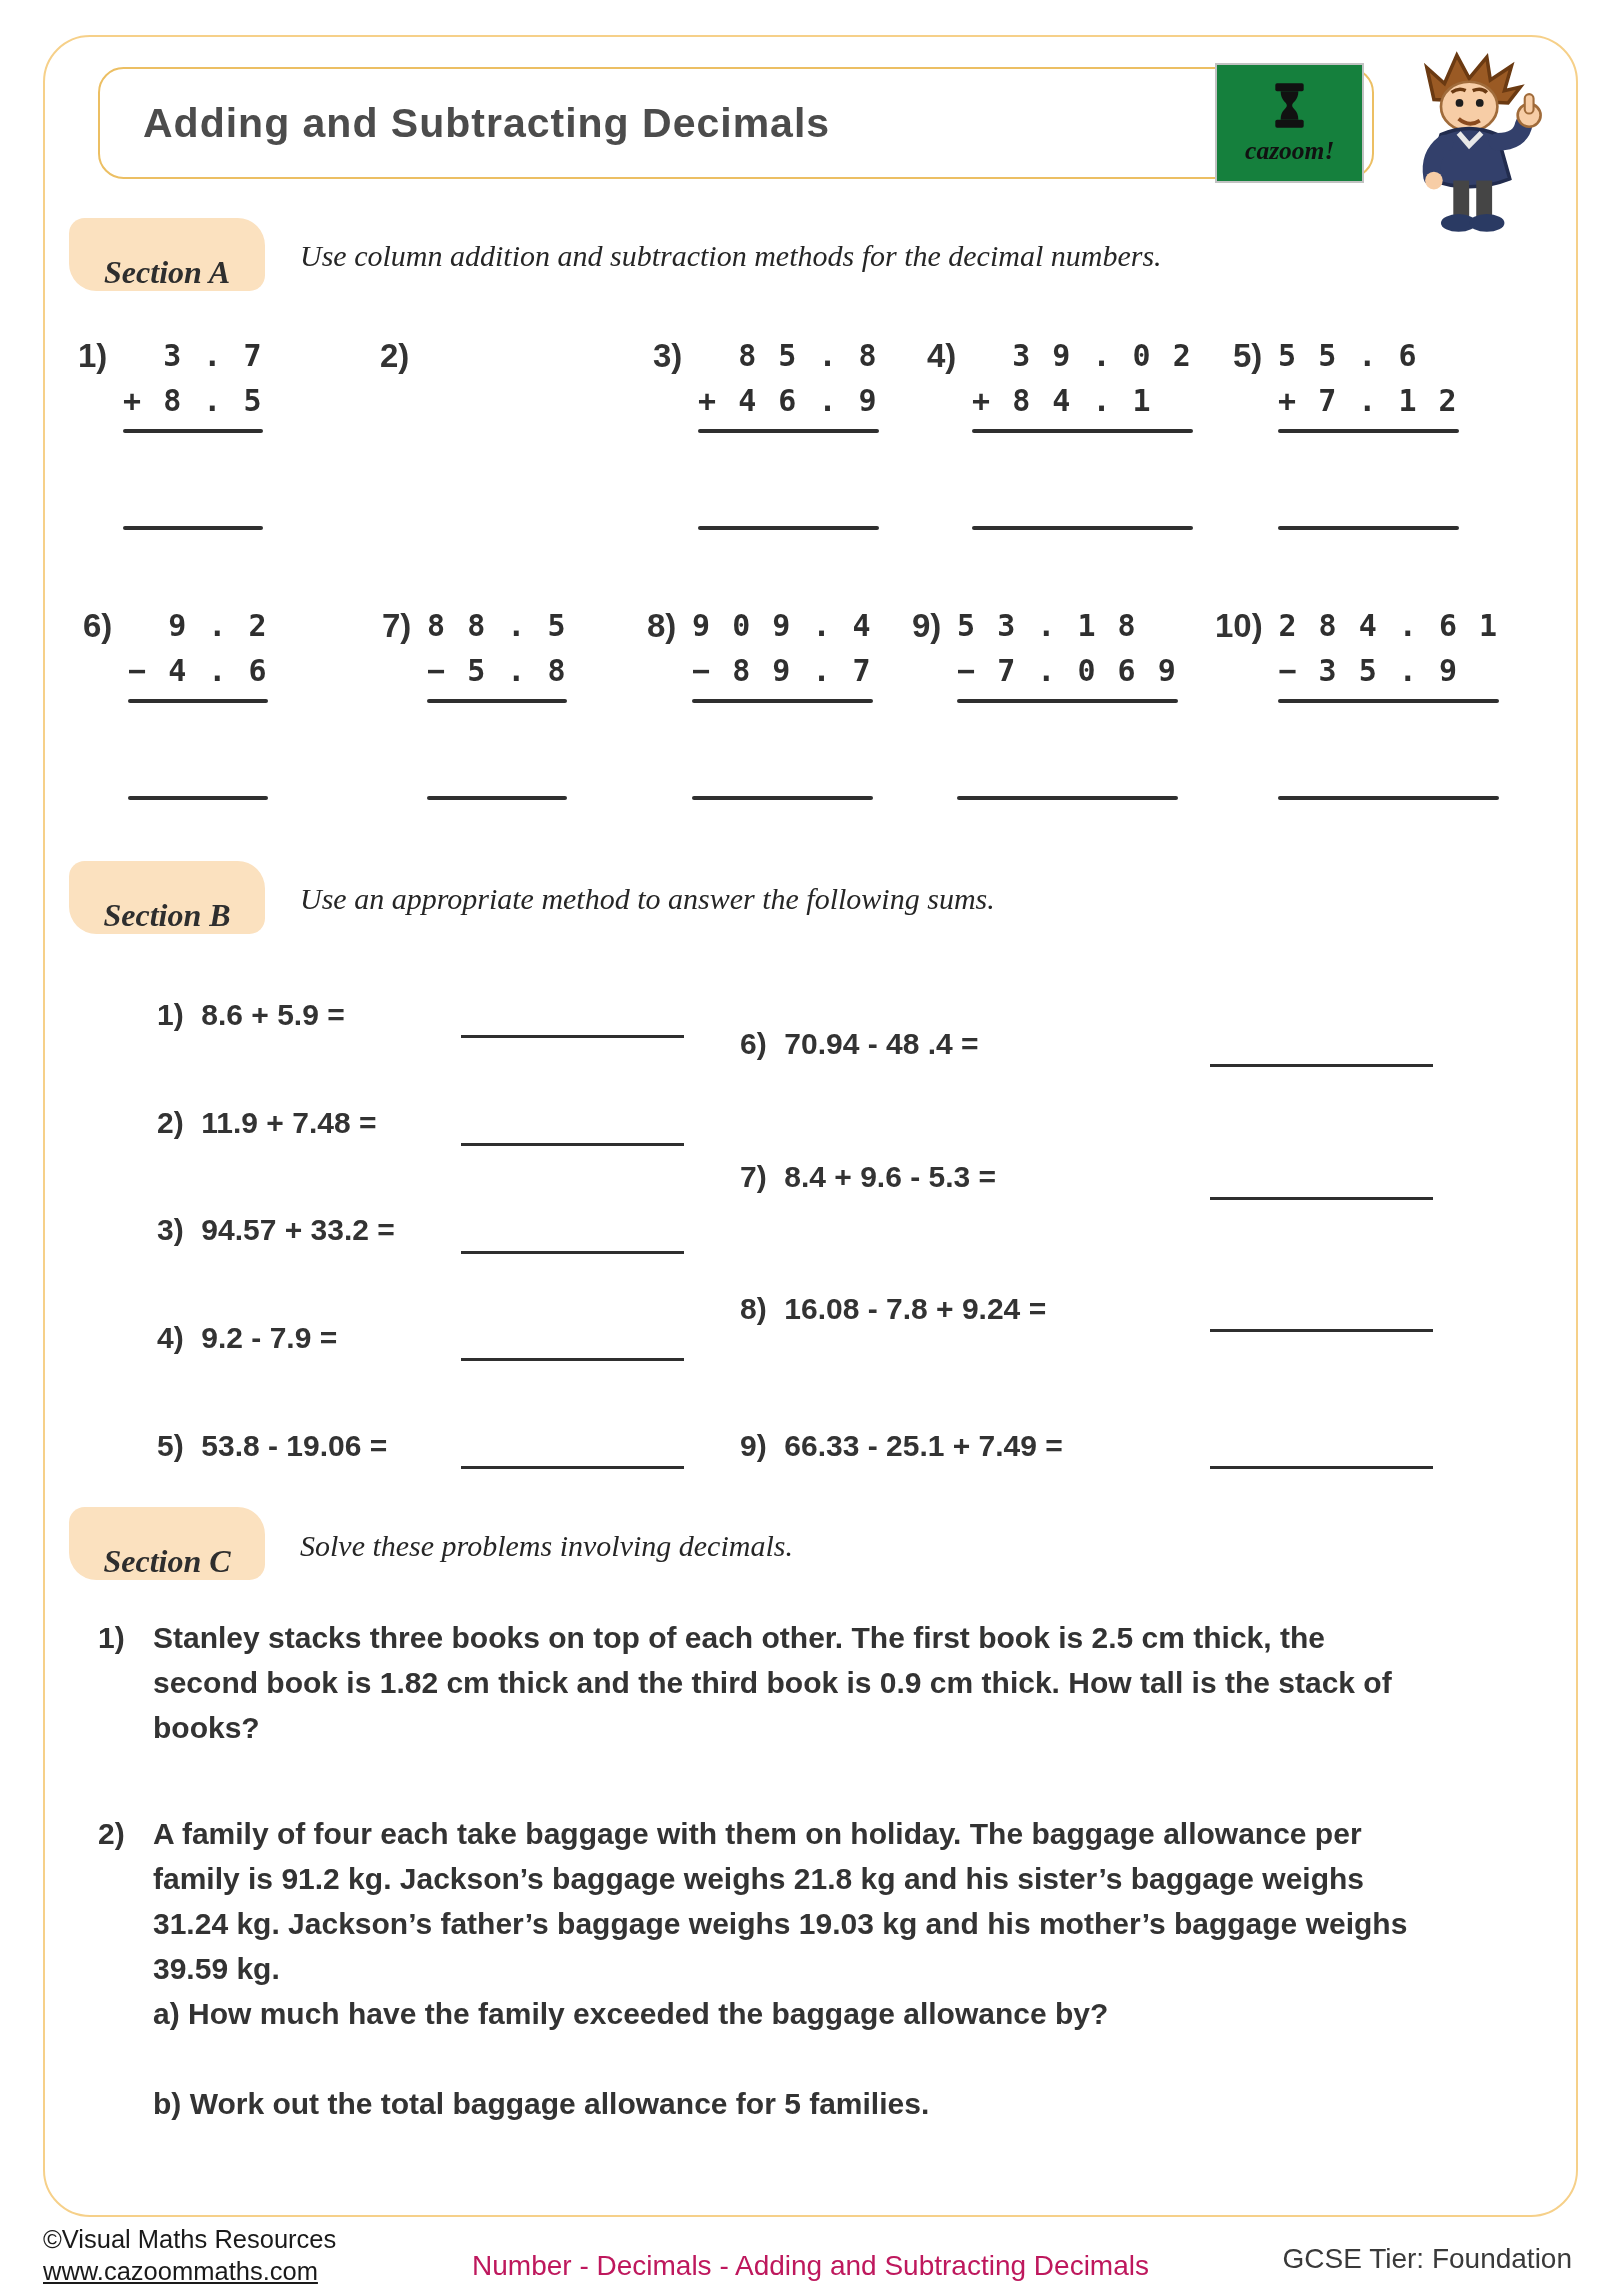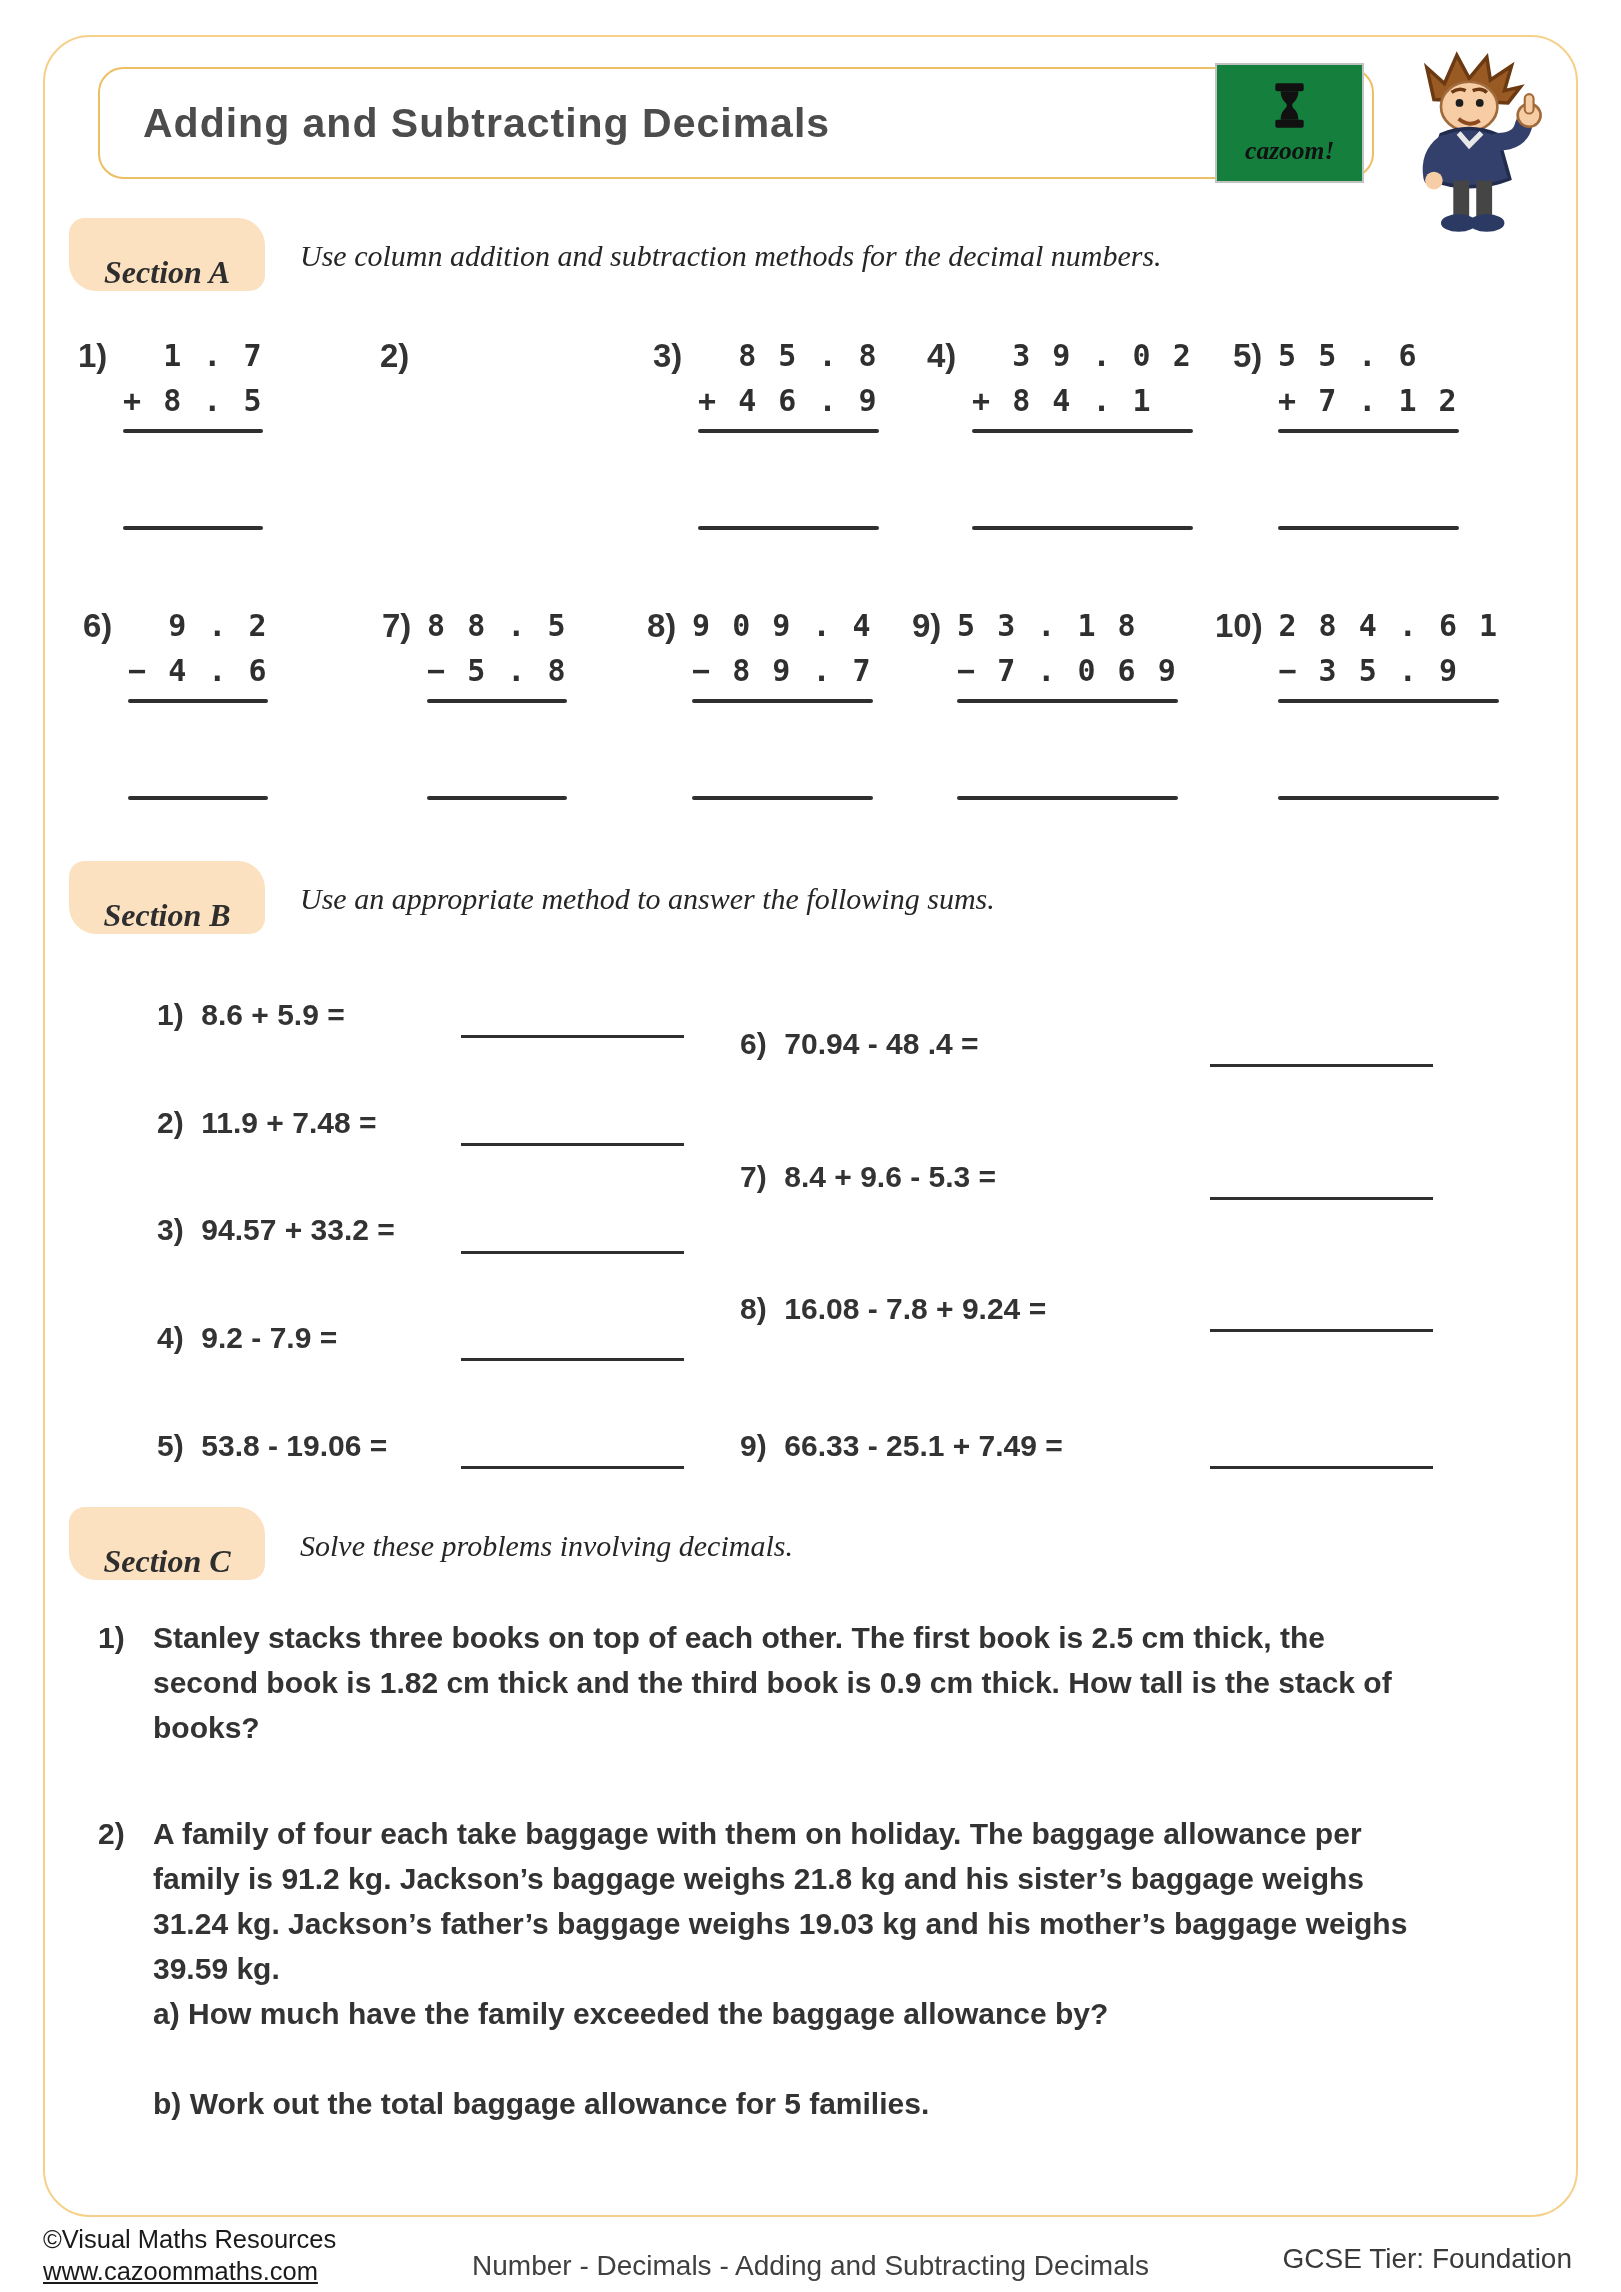--- a/index.html
+++ b/index.html
@@ -56,21 +56,21 @@
 
   
   .sc-prob{ position:absolute; left:98px; display:flex; font-size:30px; font-weight:700; color:#333; line-height:45px; }
   .sc-num{ width:55px; flex-shrink:0; }
   .sc-text{ width:1284px; }
   .sc-sub.b{ margin-top:45px; }
 
   
   .footer-left{ position:absolute; left:43px; top:2223px; font-size:25.5px; color:#1a1a1a; line-height:32px; }
   .footer-left a{ color:#1a1a1a; text-decoration:underline; cursor:pointer; }
-  .footer-center{ position:absolute; left:50%; transform:translateX(-50%); top:2250px; font-size:28px; color:#404040; white-space:nowrap; }
+  .footer-center{ position:absolute; left:50%; transform:translateX(-50%); top:2250px; font-size:28px; color:#be185d; white-space:nowrap; }
   .footer-right{ position:absolute; right:49px; top:2243px; font-size:28px; color:#3a3a3a; white-space:nowrap; }
 </style>
 </head>
 <body>
 
 <div>
 
   <div class="outer-border"></div>
 
   <div class="title-box">
@@ -111,21 +111,21 @@
   </div>
 
   <div class="pill" style="top:218px">
     <span>Section A</span>
   </div>
   <div class="instruction" style="top:239px">Use column addition and subtraction methods for the decimal numbers.</div>
 
   <div class="sa-prob" style="left:78px;top:333px">
     <span class="sa-num">1)</span>
     <div class="sa-col">
-      <div class="sa-line">  1 . 7</div>
+      <div class="sa-line">  3 . 7</div>
       <div class="sa-line">+ 8 . 5</div>
       <div class="rule"></div>
       <div class="rule answer"></div>
     </div>
   </div>
   <div class="sa-prob" style="left:380px;top:333px">
     <span class="sa-num">2)</span>
   </div>
   <div class="sa-prob" style="left:653px;top:333px">
     <span class="sa-num">3)</span>

